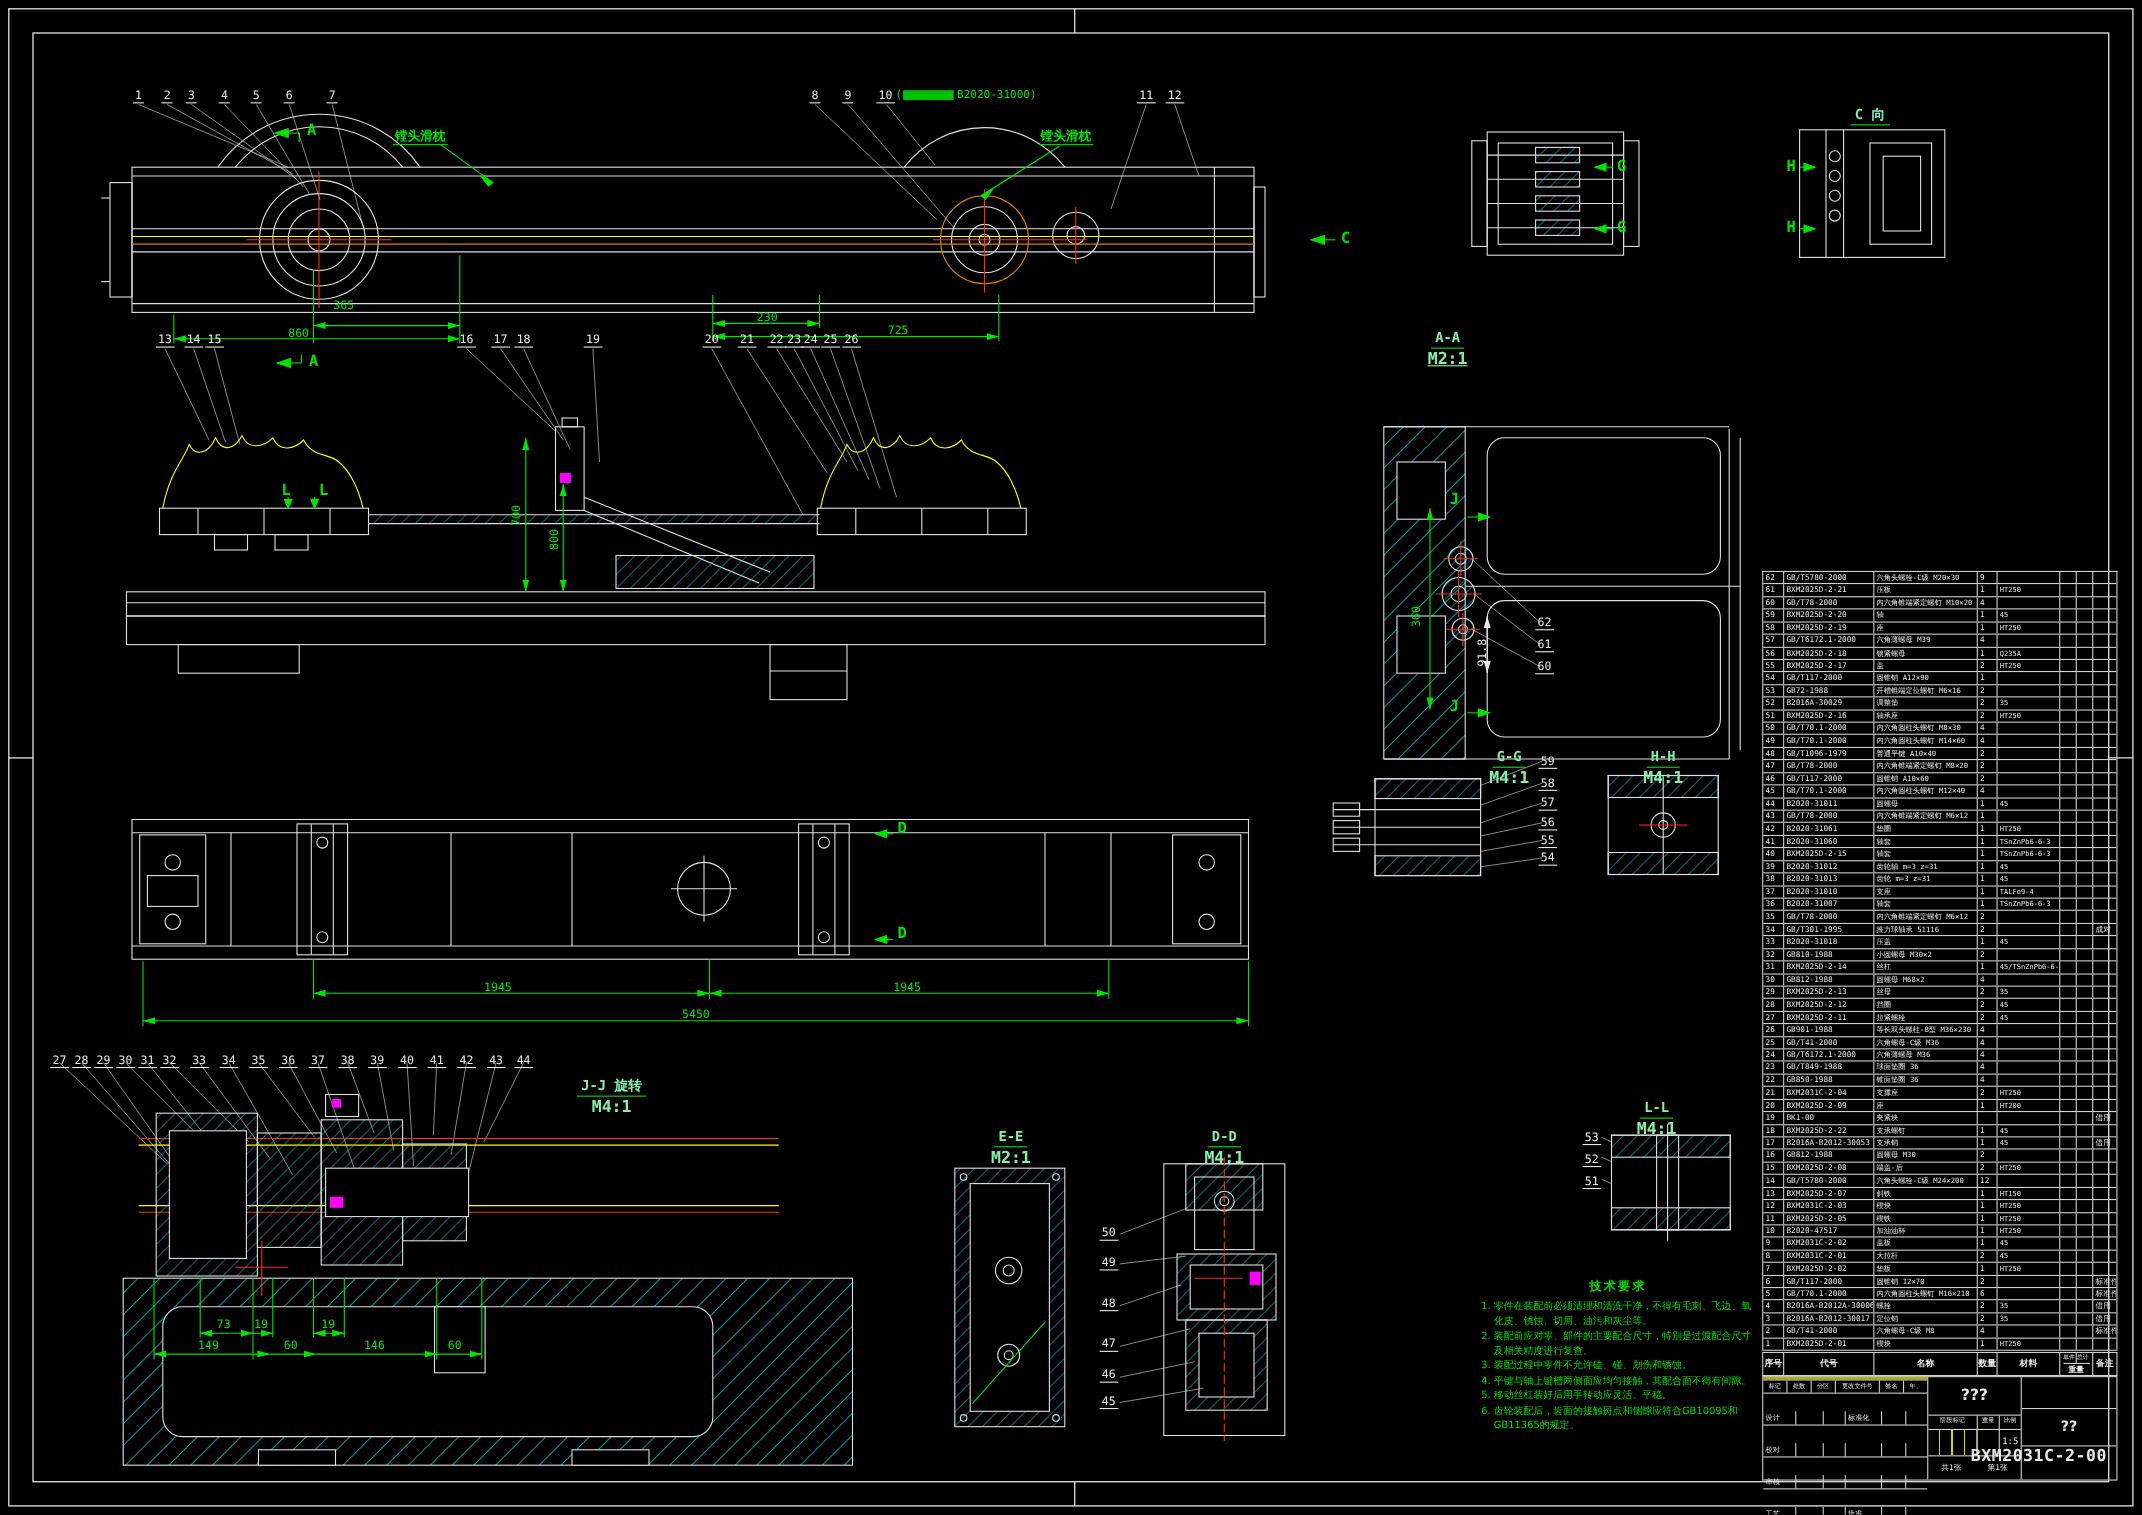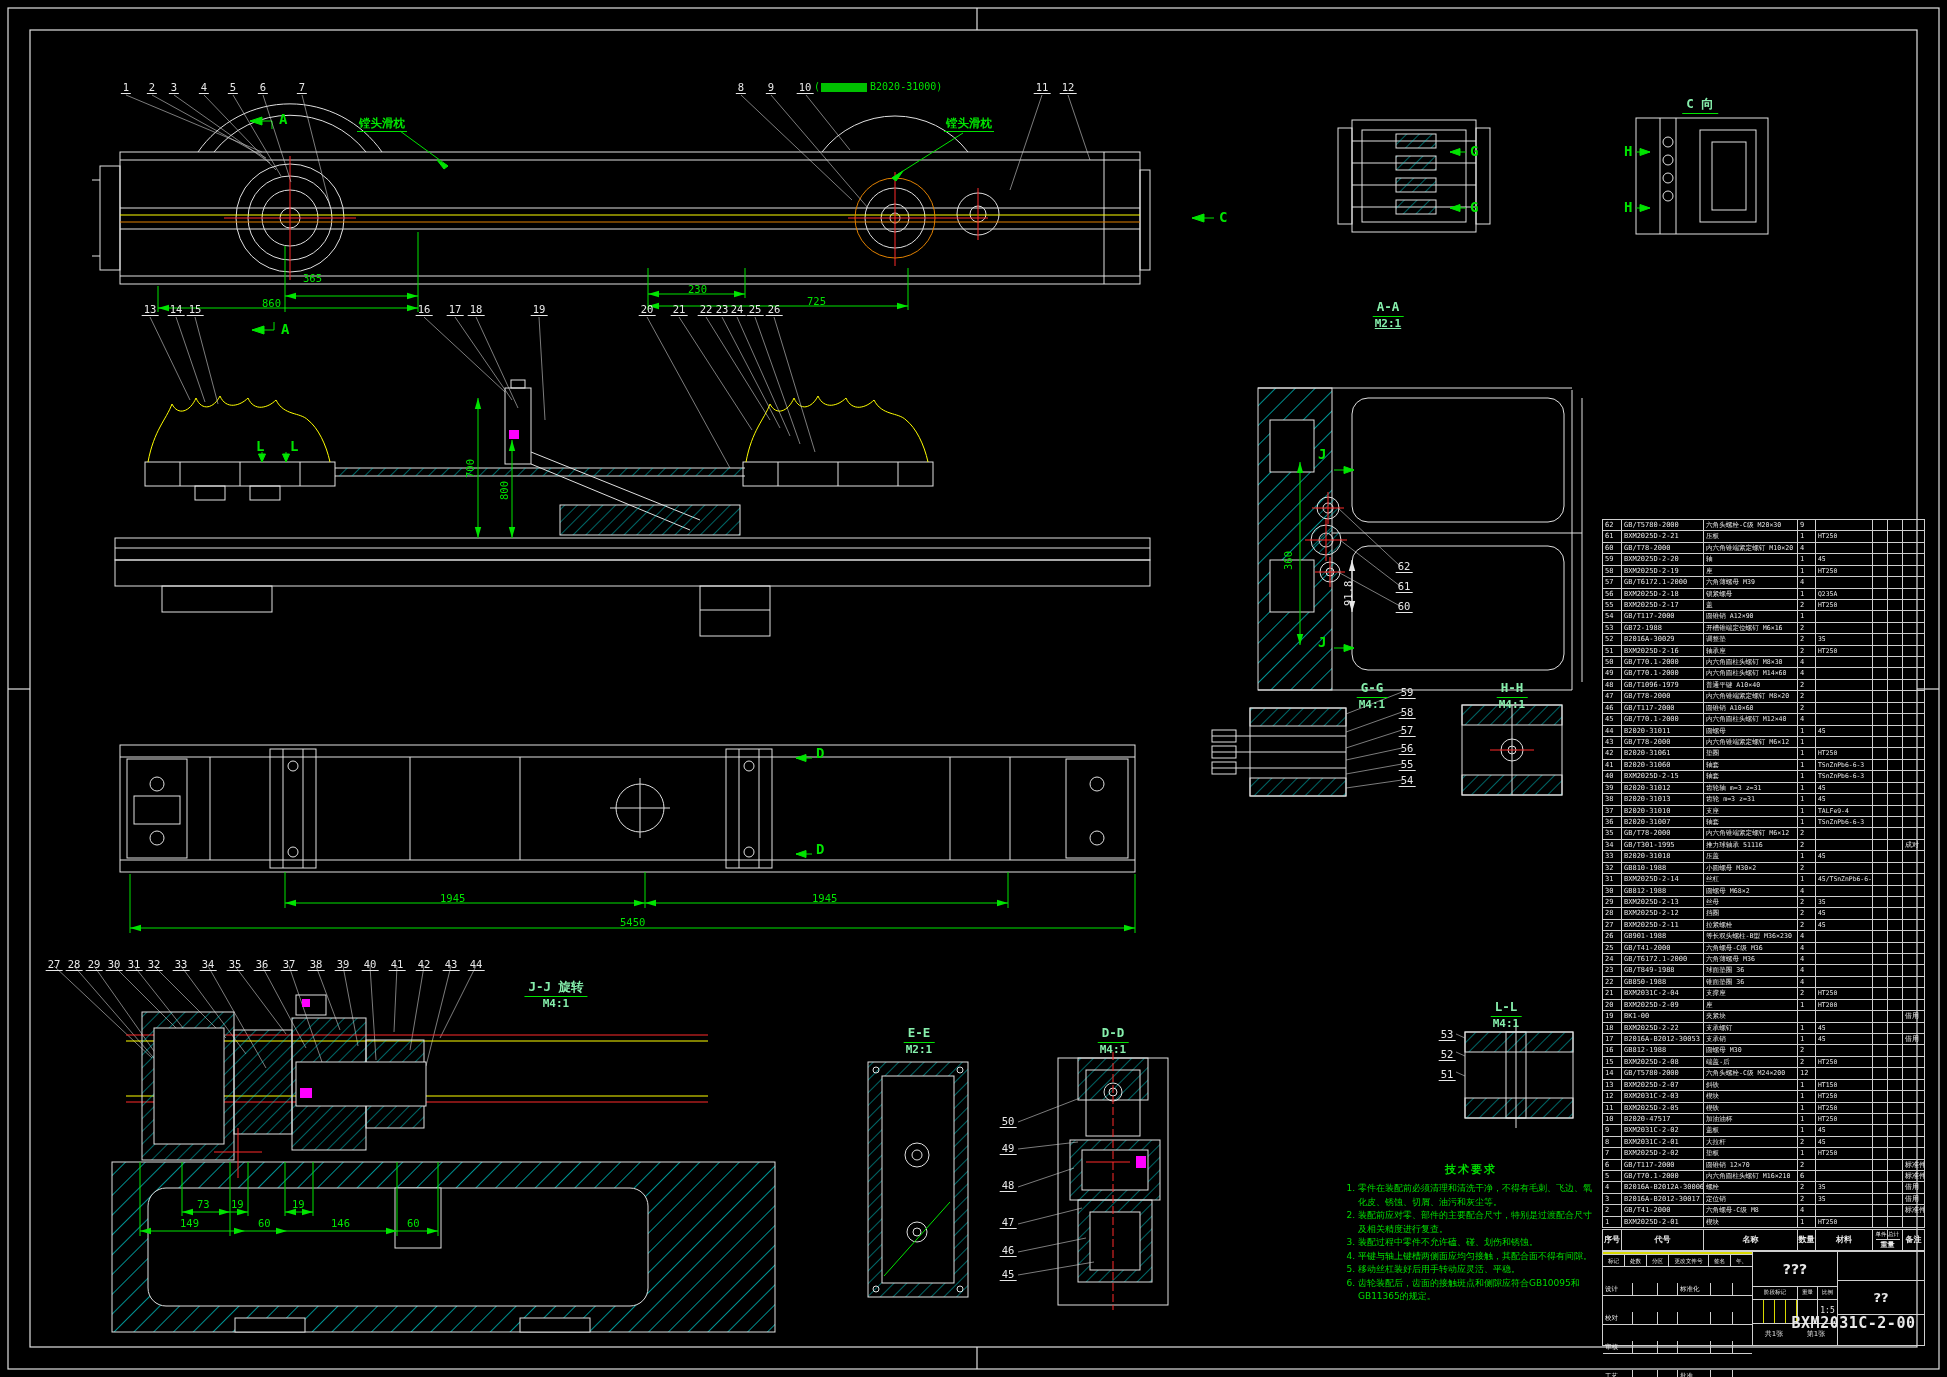--- a/index.html
+++ b/index.html
@@ -8,21 +8,21 @@
   svg{position:absolute;left:0;top:0;}
   .txt{position:absolute;white-space:nowrap;}
   .callout{color:#e8e8e8;font:10.5px "DejaVu Sans Mono",monospace;border-bottom:1px solid #e8e8e8;
            padding:0 2px 0 2px;transform:translateX(-50%);}
   .dim{color:#00e400;font:10.5px "DejaVu Sans Mono",monospace;transform-origin:left top;}
   .sect{color:#00e400;font:700 14px "DejaVu Sans Mono",monospace;}
   .glabel{color:#00e400;font:700 11.5px "DejaVu Sans",sans-serif;border-bottom:1px solid #00e400;padding:0 2px;}
   .view-label{color:#86efac;text-align:center;transform:translateX(-50%);
               font:700 12.5px "DejaVu Sans Mono",monospace;line-height:1.25;}
   .view-label .vl-name{display:inline-block;border-bottom:1.5px solid #00e400;padding:0 4px 1px;}
-  .view-label .vl-scale{display:block;font-size:11px;font-weight:700;}
+  .view-label .vl-scale{display:block;font-size:15px;font-weight:700;}
   .note{position:absolute;color:#00e400;font:10px "DejaVu Sans Mono",monospace;}
   .note .hl{display:inline-block;width:46px;height:9px;background:#00c000;vertical-align:middle;margin:0 3px 0 1px;}
   
   .tech{position:absolute;left:1342px;top:1162px;width:258px;color:#00dd00;}
   .tech h3{margin:0;text-align:center;font:700 11px "DejaVu Sans",sans-serif;letter-spacing:2px;}
   .tech ol{margin:5px 0 0 16px;padding:0;}
   .tech li{font:9px/1.5 "DejaVu Sans",sans-serif;text-align:left;}
   
   .bom{position:absolute;left:1602px;top:519px;width:323px;border-left:1px solid #cfcfcf;
        border-top:1px solid #cfcfcf;border-right:1px solid #cfcfcf;box-sizing:border-box;}
@@ -557,21 +557,21 @@
     </div>
 
 <div>
 
 <span class="txt glabel" style="left: 357px; top: 116px;">镗头滑枕</span>
       <span class="txt glabel" style="left: 944px; top: 116px;">镗头滑枕</span>
     </div>
 
 <div>
 
-<div class="txt view-label" style="left: 1388px; top: 299px; text-decoration: underline;">
+<div class="txt view-label" style="left: 1316px; top: 299px; text-decoration: underline;">
       <span class="vl-name">A-A</span>
       <span class="vl-scale">M2:1</span>
     </div>
       <div class="txt view-label" style="left: 1700px; top: 96px;">
       <span class="vl-name">C 向</span>
       <span class="vl-scale"></span>
     </div>
       <div class="txt view-label" style="left: 556px; top: 979px;">
       <span class="vl-name">J-J 旋转</span>
       <span class="vl-scale">M4:1</span>

